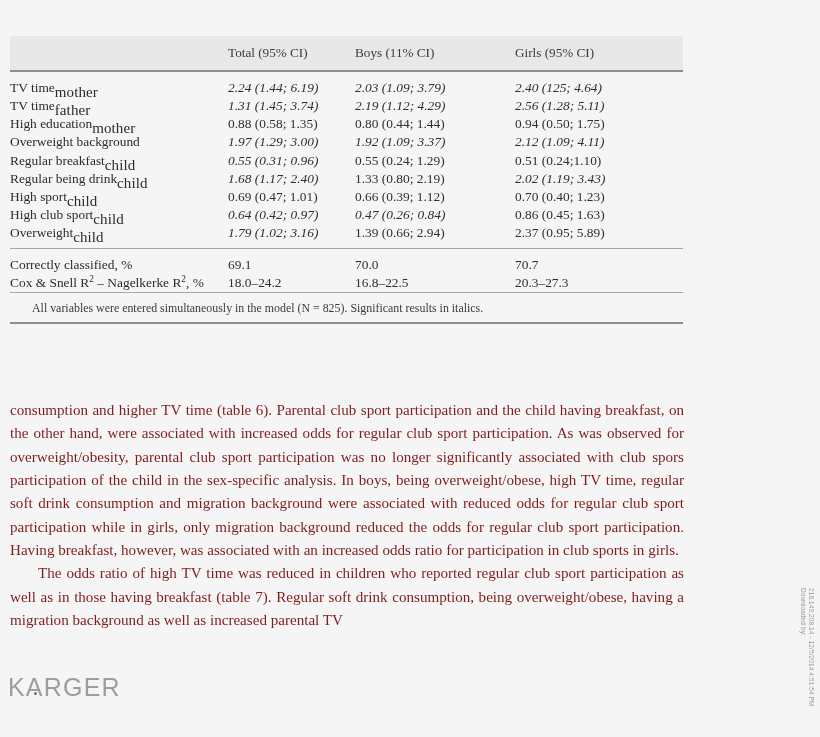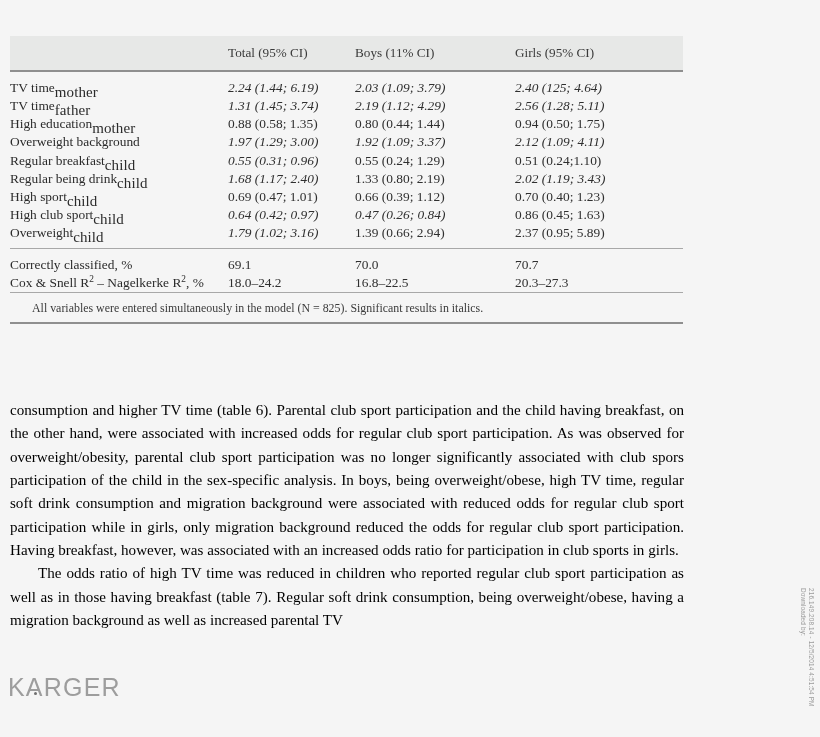--- a/index.html
+++ b/index.html
@@ -117,21 +117,21 @@
   .body-col {
     position: absolute;
     left: 10px;
     top: 399px;
     width: 674px;
   }
   .body-col p {
     margin: 0;
     font-size: 15.1px;
     line-height: 23.35px;
-    color: #000000;
+    color: #7f1d1d;
     text-align: justify;
     text-justify: inter-word;
     hyphens: none;
   }
   .body-col p.indent { text-indent: 28px; }
 
   
   .karger {
     position: absolute;
     left: 8px;

